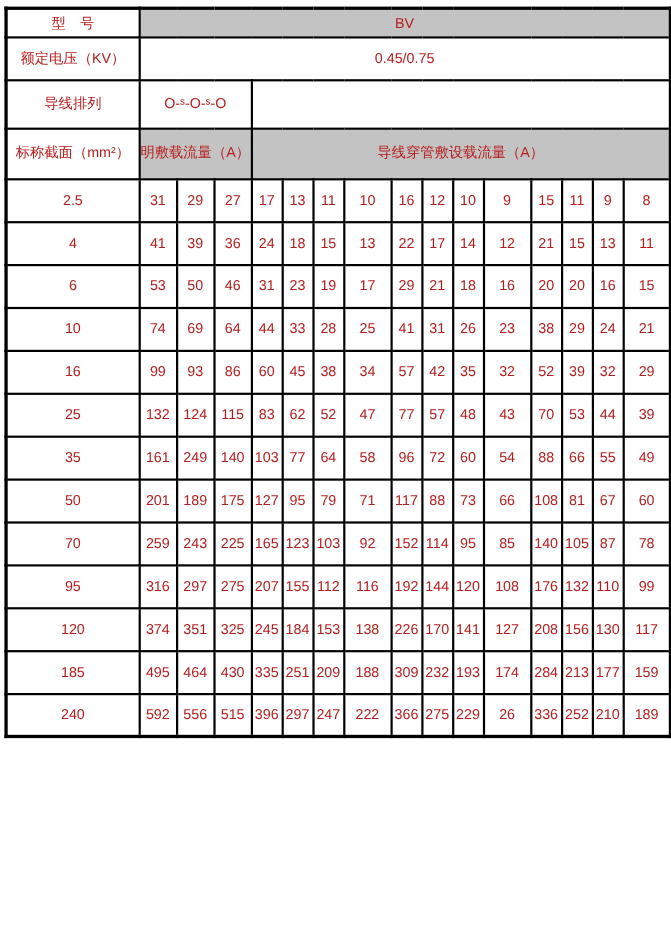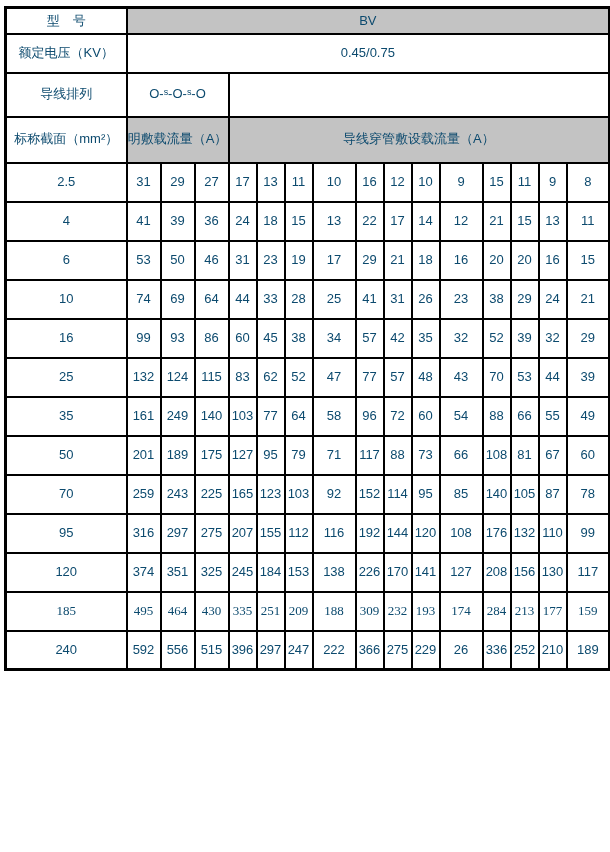--- a/index.html
+++ b/index.html
@@ -1,19 +1,19 @@
 <!DOCTYPE html>
 <html><head>
 <meta charset="utf-8">
 <style>
   html,body{margin:0;padding:0;background:#e8e8e8;}
   .page{
     position:relative;width:610px;height:852px;background:#fff;
     overflow:hidden;font-family:"Liberation Sans","DejaVu Sans",sans-serif;
-    color:#0c4a6e;
+    color:#b91c1c;
   }
   table.amp{
     position:absolute;left:4px;top:6px;
     border-collapse:collapse;table-layout:fixed;width:602px;
     border:3px solid #000;
   }
   table.amp td{
     border:2px solid #000;
     text-align:center;vertical-align:middle;
     padding:0;overflow:hidden;white-space:nowrap;
@@ -269,21 +269,21 @@
           <td class="num">138</td>
           <td class="num">226</td>
           <td class="num">170</td>
           <td class="num">141</td>
           <td class="num">127</td>
           <td class="num">208</td>
           <td class="num">156</td>
           <td class="num">130</td>
           <td class="num">117</td>
         </tr>
-        <tr style="height: 39px; font-family: Liberation Serif, serif;">
+        <tr style="height: 39px;">
           <td class="lbl">185</td>
           <td class="num">495</td>
           <td class="num">464</td>
           <td class="num">430</td>
           <td class="num">335</td>
           <td class="num">251</td>
           <td class="num">209</td>
           <td class="num">188</td>
           <td class="num">309</td>
           <td class="num">232</td>

